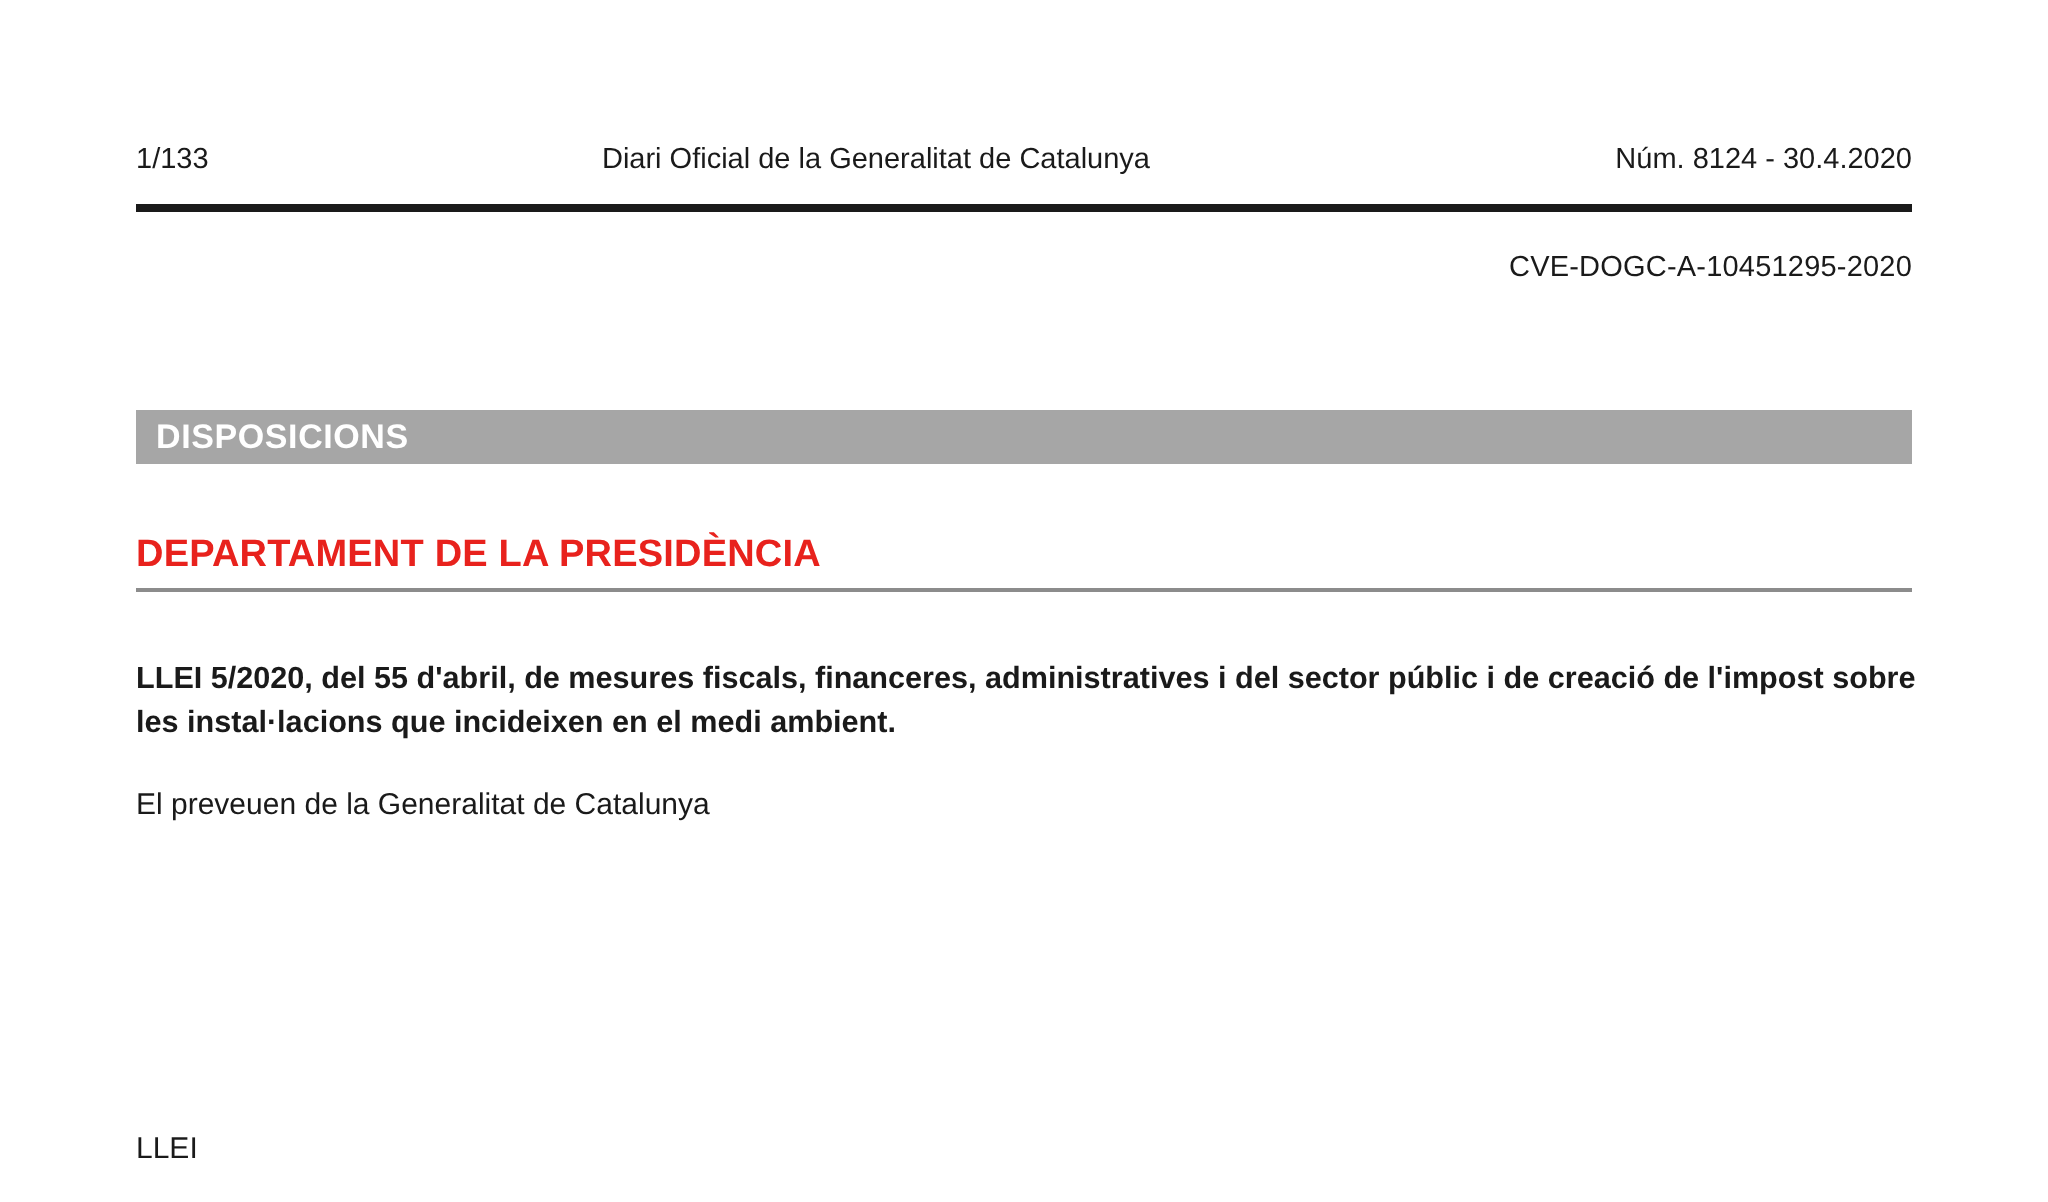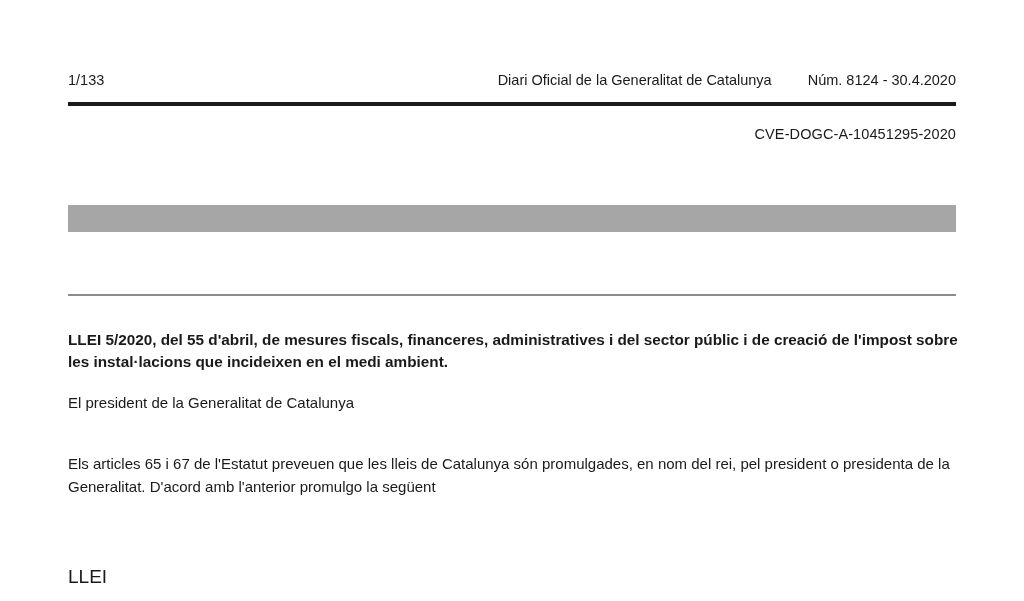--- a/index.html
+++ b/index.html
@@ -23,29 +23,30 @@
   .header-row {
     position: absolute;
     left: 68px;
     top: 72px;
     width: 888px;
     display: flex;
     align-items: baseline;
     justify-content: space-between;
     font-size: 14.5px;
     color: #1a1a1a;
+    gap: 40px;
   }
   .header-left {
     flex: 0 0 auto;
     text-align: left;
     white-space: nowrap;
   }
   .header-center {
     flex: 1 1 auto;
-    text-align: right;
+    text-align: center;
     white-space: nowrap;
   }
   .header-right {
     flex: 0 0 auto;
     text-align: right;
     white-space: nowrap;
     padding-left: 36px;
   }
   .header-rule {
     position: absolute;
@@ -123,44 +124,45 @@
     top: 453px;
     width: 892px;
     font-size: 15px;
     line-height: 1.5;
     color: #1a1a1a;
   }
   .llei-word {
     position: absolute;
     left: 68px;
     top: 566px;
-    font-size: 19px;
+    font-size: 15px;
     color: #1a1a1a;
   }
 </style>
 </head>
 <body>
 
 <div class="page">
 
   <div class="header-row">
     <div class="header-left">1/133</div>
     <div class="header-center">Diari Oficial de la Generalitat de Catalunya</div>
     <div class="header-right">Núm. 8124 - 30.4.2020</div>
   </div>
 
   <div class="header-rule"></div>
 
   <div class="cve">CVE-DOGC-A-10451295-2020</div>
 
   <div class="section-band"></div>
+  <div class="section-band-label">DISPOSICIONS</div>
 
+  <div class="dept-title">DEPARTAMENT DE LA PRESIDÈNCIA</div>
   <div class="dept-rule"></div>
 
   <div class="law-title">LLEI 5/2020, del 55 d'abril, de mesures fiscals, financeres, administratives i del sector públic i de creació de l'impost sobre les instal·lacions que incideixen en el medi ambient.</div>
 
-  <div class="president-line">El president de la Generalitat de Catalunya</div>
+  <div class="president-line">El preveuen de la Generalitat de Catalunya</div>
 
-  <div class="body-para">Els articles 65 i 67 de l'Estatut preveuen que les lleis de Catalunya són promulgades, en nom del rei, pel president o presidenta de la Generalitat. D'acord amb l'anterior promulgo la següent</div>
 
   <div class="llei-word">LLEI</div>
 
 </div>
 
 </body></html>

